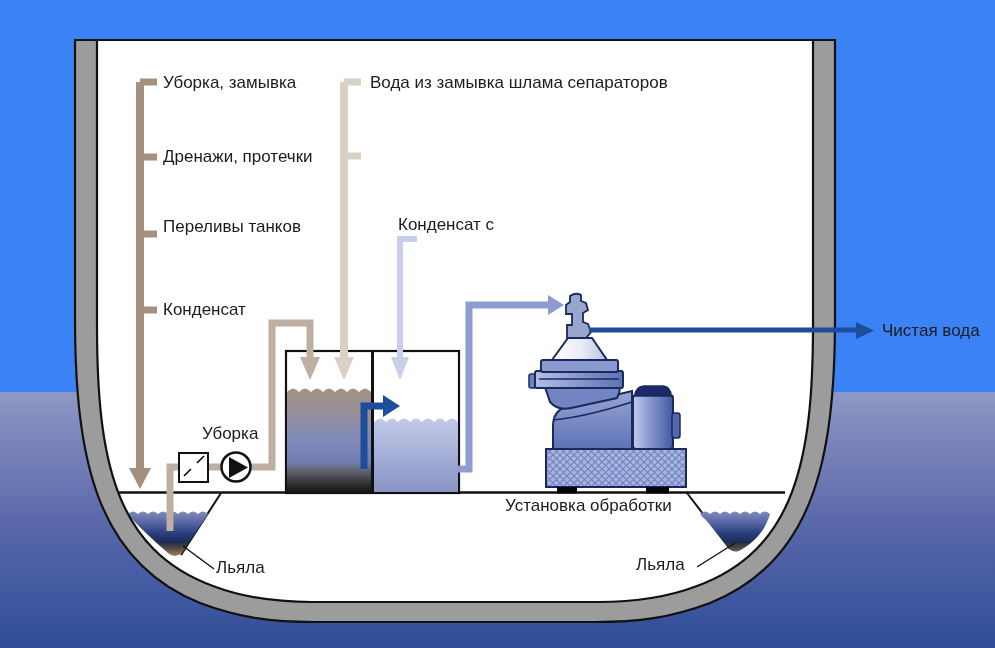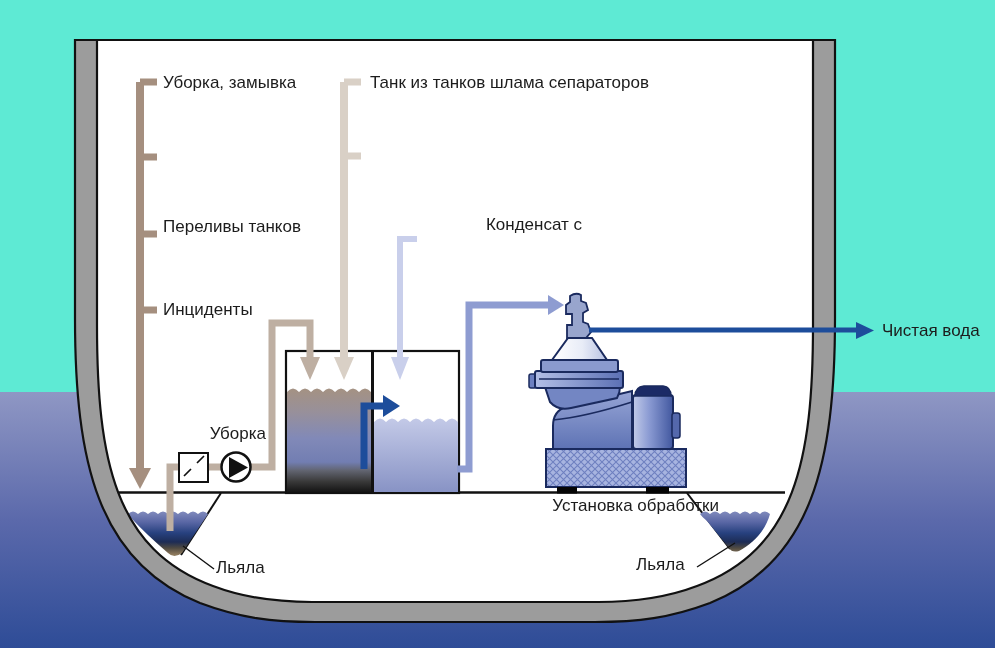--- a/index.html
+++ b/index.html
@@ -1,20 +1,20 @@
 <!DOCTYPE html>
 <html><head>
 <meta charset="utf-8">
 <style>
   html,body{margin:0;padding:0;background:#fff;}
-  #stage{position:relative;width:995px;height:648px;background:#5eead4;overflow:hidden;
+  #stage{position:relative;width:995px;height:648px;background:#3b82f6;overflow:hidden;
          font-family:"Liberation Sans",sans-serif;color:#1c1c1c;}
   #stage svg{position:absolute;left:0;top:0;}
   .lbl{position:absolute;font-size:17px;line-height:20px;white-space:nowrap;color:#1c1c1c;}
-  .lbl.center{text-align:right;white-space:normal;}
+  .lbl.center{text-align:left;white-space:normal;}
 </style>
 </head>
 <body>
 
 <div id="stage">
 
 <svg width="995" height="648" viewBox="0 0 995 648">
   <defs>
     <linearGradient id="seaGrad" x1="0" y1="392" x2="0" y2="648" gradientUnits="userSpaceOnUse">
       <stop offset="0" stop-color="#8f97c4"></stop>
@@ -159,28 +159,29 @@
     <path d="M567,338 L567,325 L572,325 L572,314 L566,314 L566,305 L570,302 L570,296 Q576,292 581,295 L581,301 L586,303 L588,310 L583,313 L583,322 L588,324 L591,332 L586,338 Z" fill="#98a5cd" stroke-width="1.8"></path>
   </g>
 
   <g fill="#1d4d9b" stroke="#1d4d9b">
     <path d="M589,330 L856,330" fill="none" stroke-width="5"></path>
     <polygon points="856,322 856,339 874,330.5" stroke="none"></polygon>
   </g>
 </svg>
 
 <div class="lbl" style="left:163px;top:73px">Уборка, замывка</div>
+<div class="lbl" style="left:163px;top:147px">Дренажи, протечки</div>
 <div class="lbl" style="left:163px;top:217px">Переливы танков</div>
-<div class="lbl" style="left:163px;top:300px">Инциденты</div>
+<div class="lbl" style="left:163px;top:300px">Конденсат</div>
 
-<div class="lbl" style="left:370px;top:73px">Танк из танков шлама сепараторов</div>
+<div class="lbl" style="left:370px;top:73px">Вода из замывка шлама сепараторов</div>
 
 <div class="lbl center" style="left:398px;top:215px;width:184px">
   <div>Конденсат с</div>
 </div>
 
 <div class="lbl center" style="left:202px;top:424px;width:64px">Уборка</div>
-<div class="lbl center" style="left:519px;top:496px;width:200px">Установка обработки</div>
+<div class="lbl center" style="left:505px;top:496px;width:200px">Установка обработки</div>
 <div class="lbl" style="left:882px;top:321px">Чистая вода</div>
 <div class="lbl" style="left:216px;top:558px">Льяла</div>
 <div class="lbl" style="left:636px;top:555px">Льяла</div>
 
 </div>
 
 </body></html>

